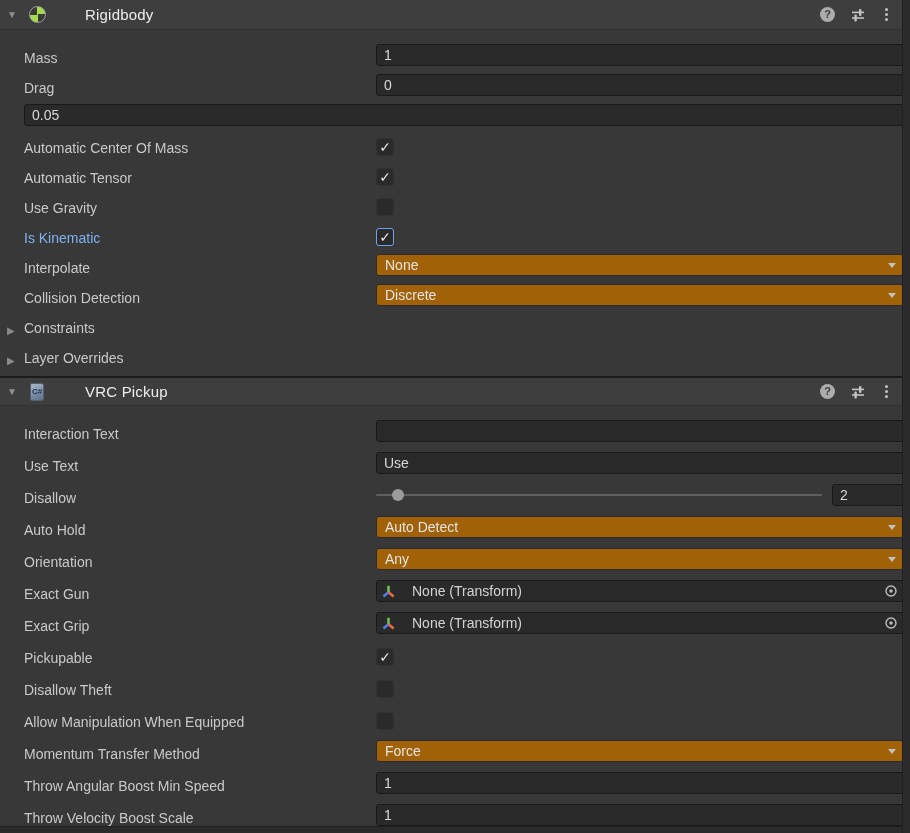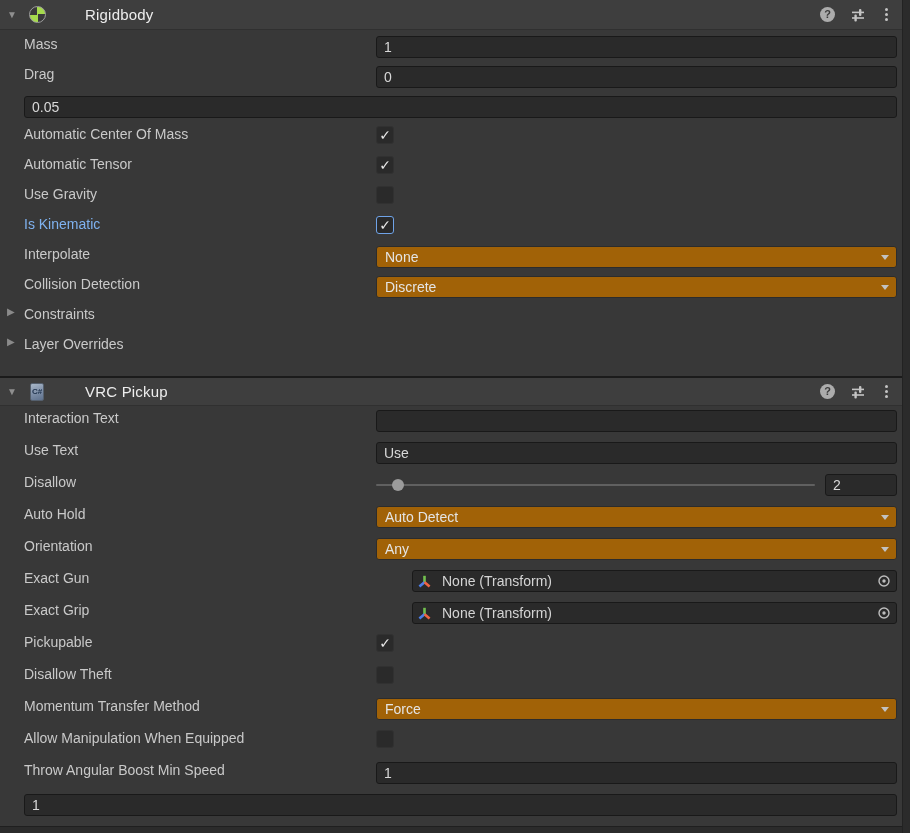--- a/index.html
+++ b/index.html
@@ -44,22 +44,22 @@
     margin-right:15px;
   }
   .presets-svg{margin-right:14px;}
   .kebab{width:12px;flex-direction:column;gap:2px;}
   .kebab i{width:3px;height:3px;border-radius:50%;background:#C4C4C4;display:block;}
   
   .rows{box-sizing:border-box;}
   .rows.rb{padding:6px 0 10px;}
   .rows.vrc{padding:4px 0 0;}
   .row{
-    display:flex;align-items:flex-start;
-    padding-left:24px;padding-right:13px;box-sizing:border-box;
+    display:flex;align-items:flex-end;
+    padding-left:24px;padding-right:6px;box-sizing:border-box;
   }
   .rows.rb .row{height:30px;}
   .rows.vrc .row{height:32px;}
   .row-label{
     width:352px;flex:0 0 352px;font-size:14px;color:#C9C9C9;
     white-space:nowrap;overflow:hidden;
   }
   .row-label.override{color:#7FB2F0;}
   .row-field{flex:1;display:flex;align-items:center;min-width:0;}
   
@@ -79,22 +79,22 @@
     font-size:14px;display:flex;align-items:center;padding:0 8px;
     position:relative;cursor:default;min-width:0;
   }
   .dd-arrow{
     position:absolute;right:7px;top:8px;width:0;height:0;
     border:4px solid transparent;border-top:5px solid #C2C2C2;
   }
   .objfield{
     flex:1;height:22px;box-sizing:border-box;border-radius:3px;
     background:#2A2A2A;border:1px solid #191919;color:#D4D4D4;
-    font-size:14px;display:flex;align-items:center;gap:10px;
-    padding:0 24px 0 4px;position:relative;cursor:default;min-width:0;margin-left:36px;
+    font-size:14px;display:flex;align-items:center;gap:16px;
+    padding:0 24px 0 4px;position:relative;cursor:default;min-width:0;
   }
   .picker{
     position:absolute;right:4px;top:2px;width:16px;height:16px;
     display:flex;align-items:center;justify-content:center;cursor:default;
   }
   .checkbox{
     width:18px;height:18px;box-sizing:border-box;border-radius:3px;
     background:#2A2A2A;border:1px solid #313131;
     display:flex;align-items:center;justify-content:center;
     color:#E8E8E8;font-size:14px;line-height:1;cursor:default;flex:0 0 auto;
@@ -334,41 +334,42 @@
           </div>
         </div>
       </div>
       <div class="row">
         <span class="row-label">Disallow Theft</span>
         <div class="row-field">
           <div class="checkbox"></div>
         </div>
       </div>
       <div class="row">
+        <span class="row-label">Allow Manipulation When Equipped</span>
+        <div class="row-field">
+          <div class="checkbox"></div>
+        </div>
+      </div>
+      <div class="row">
         <span class="row-label">Momentum Transfer Method</span>
         <div class="row-field">
           <div class="dropdown">
             <span>Force</span>
             <span class="dd-arrow"></span>
           </div>
         </div>
       </div>
       <div class="row">
-        <span class="row-label">Allow Manipulation When Equipped</span>
-        <div class="row-field">
-          <div class="checkbox"></div>
-        </div>
-      </div>
-      <div class="row">
         <span class="row-label">Throw Angular Boost Min Speed</span>
         <div class="row-field">
           <input class="tfield" type="text" value="1" style="">
         </div>
       </div>
       <div class="row">
+        <span class="row-label">Throw Velocity Boost Scale</span>
         <div class="row-field">
           <input class="tfield" type="text" value="1" style="">
         </div>
       </div>
     </div>
   </div>
 <div class="scroll-strip"></div>
 <div class="bottom-strip"></div>
 
 </body></html>

